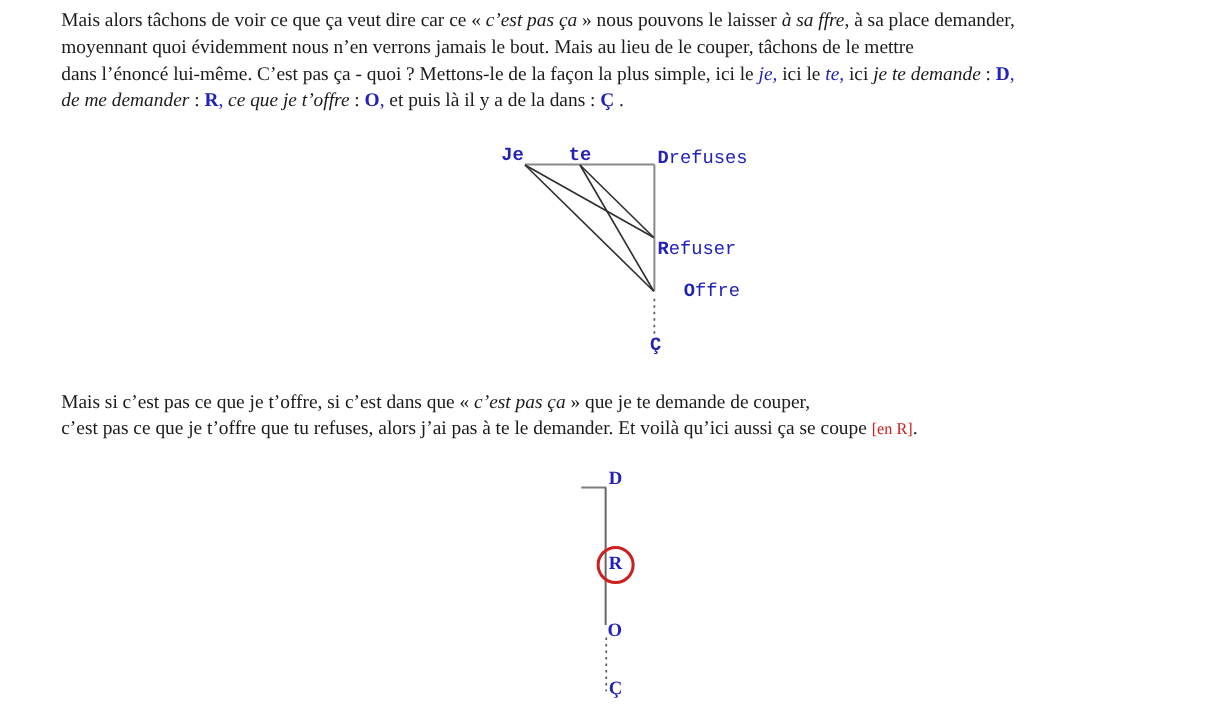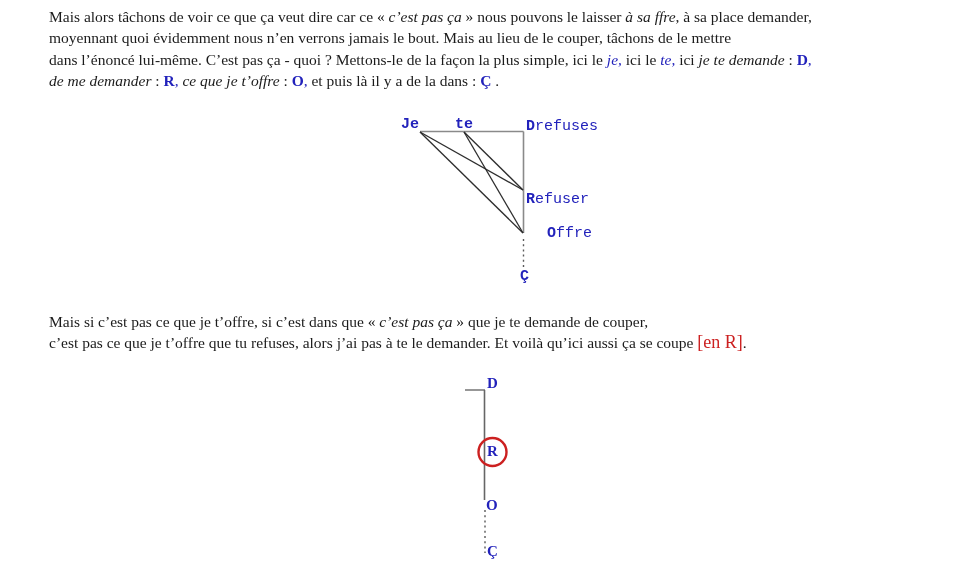--- a/index.html
+++ b/index.html
@@ -9,21 +9,21 @@
     color:var(--text,#1b1b1b);
   }
   .para{position:absolute;left:49px;}
   .p1{top:6px;}
   .p2{top:311px;}
   .line{white-space:nowrap;font-size:15.5px;line-height:21.3px;}
   .it{font-style:italic;}
   .b{font-weight:bold;}
   .bl{color:var(--blue,#2222bb);}
   .red{color:var(--red,#cc2020);}
-  .sm{font-size:18px;}
+  .sm{font-size:13px;}
   .diagram{position:absolute;}
   .d1{left:388px;top:112px;width:210px;height:180px;font-family:Liberation Mono, monospace;}
   .d2{left:450px;top:372px;width:90px;height:205px;}
   .diagram svg{position:absolute;left:0;top:0;}
   .lbl{
     position:absolute;font-size:15px;line-height:17px;
     color:var(--blue,#2222bb);white-space:nowrap;
   }
   .lbl b{font-weight:bold;}
   .gline{stroke:var(--line_gray,#8a8a8a);stroke-width:1.6;}

